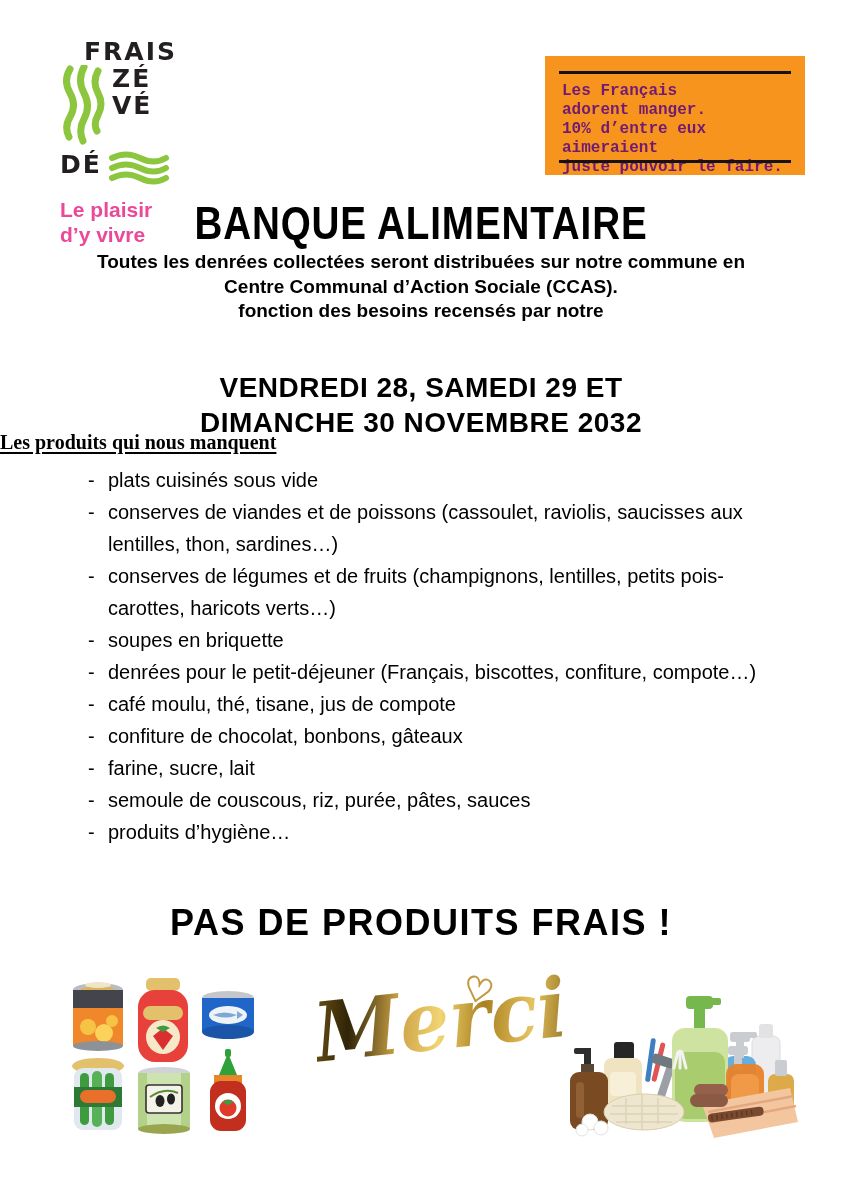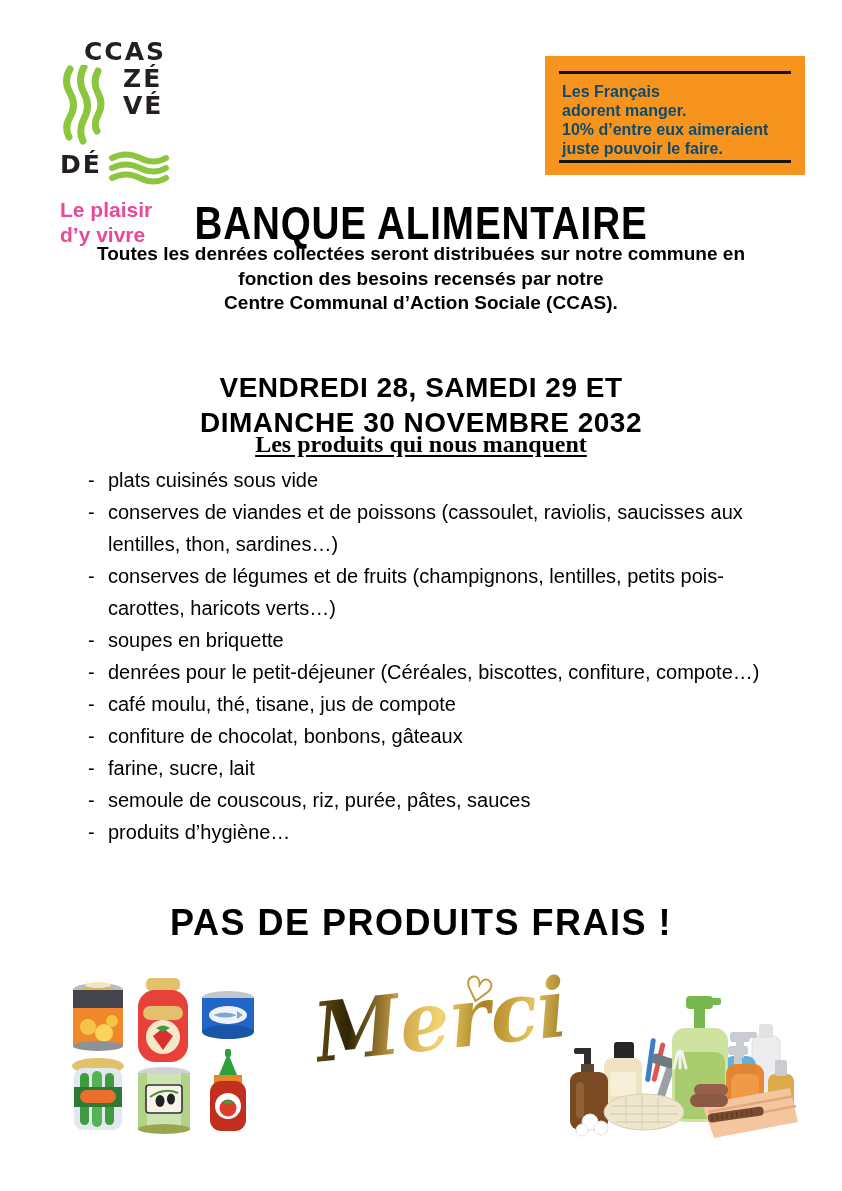--- a/index.html
+++ b/index.html
@@ -5,42 +5,42 @@
   html,body{margin:0;padding:0;background:#fff;}
   .page{position:relative;width:842px;height:1191px;background:#ffffff;overflow:hidden;
         font-family:"Liberation Sans",sans-serif;color:#000;}
 
   
   .logo{position:absolute;left:60px;top:38px;width:130px;}
   .logo-word{font-family:"DejaVu Sans",sans-serif;font-weight:bold;color:#231F20;
              font-size:25px;letter-spacing:2px;line-height:27px;}
   .logo-plou{margin-left:24px;}
   .logo-mid{display:flex;align-items:flex-start;}
-  .logo-mid-letters{display:flex;flex-direction:column;margin-left:17px;}
+  .logo-mid-letters{display:flex;flex-direction:column;margin-left:6px;}
   .logo-de-row{display:flex;align-items:flex-start;margin-top:-2px;}
   .logo-tagline{margin-top:12px;color:#ec4899;font-weight:bold;font-size:21px;line-height:25px;}
 
   
   .banner{position:absolute;left:545px;top:56px;width:260px;height:119px;background:#F7941E;}
   .banner-rule{position:absolute;left:14px;right:14px;height:3px;background:#151310;}
   .banner-rule.top{top:15px;}
   .banner-rule.bottom{bottom:12px;}
-  .banner-text{position:absolute;left:17px;top:26px;font-family:Liberation Sans, sans-serif;
-               font-weight:bold;font-size:16px;line-height:19px;color:#0c4a6e;letter-spacing:0px;}
+  .banner-text{position:absolute;left:17px;top:26px;font-family:Liberation Mono, monospace;
+               font-weight:bold;font-size:16px;line-height:19px;color:#701a75;letter-spacing:0px;}
 
   
   .title{position:absolute;top:199px;left:0;width:100%;text-align:center;
          font-weight:bold;font-size:46px;line-height:48px;letter-spacing:1px;
          transform:scaleX(.84);transform-origin:center;}
-  .intro{position:absolute;top:242px;left:0;width:100%;text-align:center;
+  .intro{position:absolute;top:250px;left:0;width:100%;text-align:center;
          font-weight:bold;font-size:19px;line-height:24.5px;}
   .dates{position:absolute;top:370px;left:0;width:100%;text-align:center;
          font-weight:bold;font-size:28px;line-height:35px;letter-spacing:.5px;}
-  .products-heading{position:absolute;top:431px;left:0;width:100%;text-align:center;
-         font-family:"Liberation Serif",serif;font-weight:bold;font-size:24px;
+  .products-heading{position:absolute;top:431px;left:0;width:100%;
+         font-family:"Liberation Serif",serif;font-weight:bold;font-size:20px;
          text-decoration:underline;text-underline-offset:3px;}
 
   
   .list{position:absolute;left:88px;top:464px;width:692px;list-style:none;margin:0;padding:0;
         font-size:20px;line-height:32px;}
   .item{display:flex;}
   .dash{flex:0 0 20px;}
   .item-text{flex:1;}
 
   
@@ -57,21 +57,21 @@
   .merci-heart{position:absolute;right:28px;top:-8px;font-size:34px;color:#c2983c;
       transform:rotate(14deg);font-weight:bold;}
   .fig-hygiene{position:absolute;left:556px;top:952px;}
 </style>
 </head>
 <body>
 
 <div class="page">
 
   <div class="logo">
-    <div class="logo-word logo-plou">CCAS</div>
+    <div class="logo-word logo-plou">FRAIS</div>
     <div class="logo-mid">
       <svg width="46" height="88" viewBox="0 0 46 88">
         <g fill="none" stroke="#8CC63E" stroke-width="7" stroke-linecap="round">
           <path d="M10 4 q-7 12 0 24 q7 12 0 24 q-6 10 -1 20"></path>
           <path d="M24 2 q-7 13 0 26 q7 13 0 26 q-6 11 -1 22"></path>
           <path d="M38 6 q-6 11 0 22 q6 11 0 22 q-5 9 -1 16"></path>
         </g>
       </svg>
       <div class="logo-mid-letters">
         <span class="logo-word">ZÉ</span>
@@ -102,22 +102,22 @@
       <div>10% d’entre eux aimeraient</div>
       <div>juste pouvoir le faire.</div>
     </div>
     <div class="banner-rule bottom"></div>
   </div>
 
   <div class="title">BANQUE ALIMENTAIRE</div>
 
   <div class="intro">
     <div>Toutes les denrées collectées seront distribuées sur notre commune en</div>
+    <div>Centre Communal d’Action Sociale (CCAS).</div>
     <div>fonction des besoins recensés par notre</div>
-    <div>Centre Communal d’Action Sociale (CCAS).</div>
   </div>
 
   <div class="dates">
     <div>VENDREDI 28, SAMEDI 29 ET</div>
     <div>DIMANCHE 30 NOVEMBRE 2032</div>
   </div>
 
   <div class="products-heading">Les produits qui nous manquent</div>
 
   <ul class="list">
@@ -132,21 +132,21 @@
     <li class="item">
         <span class="dash">-</span>
         <span class="item-text">conserves de légumes et de fruits (champignons, lentilles, petits pois-carottes, haricots verts…)</span>
       </li>
     <li class="item">
         <span class="dash">-</span>
         <span class="item-text">soupes en briquette</span>
       </li>
     <li class="item">
         <span class="dash">-</span>
-        <span class="item-text">denrées pour le petit-déjeuner (Céréales, biscottes, confiture, compote…)</span>
+        <span class="item-text">denrées pour le petit-déjeuner (Français, biscottes, confiture, compote…)</span>
       </li>
     <li class="item">
         <span class="dash">-</span>
         <span class="item-text">café moulu, thé, tisane, jus de compote</span>
       </li>
     <li class="item">
         <span class="dash">-</span>
         <span class="item-text">confiture de chocolat, bonbons, gâteaux</span>
       </li>
     <li class="item">

